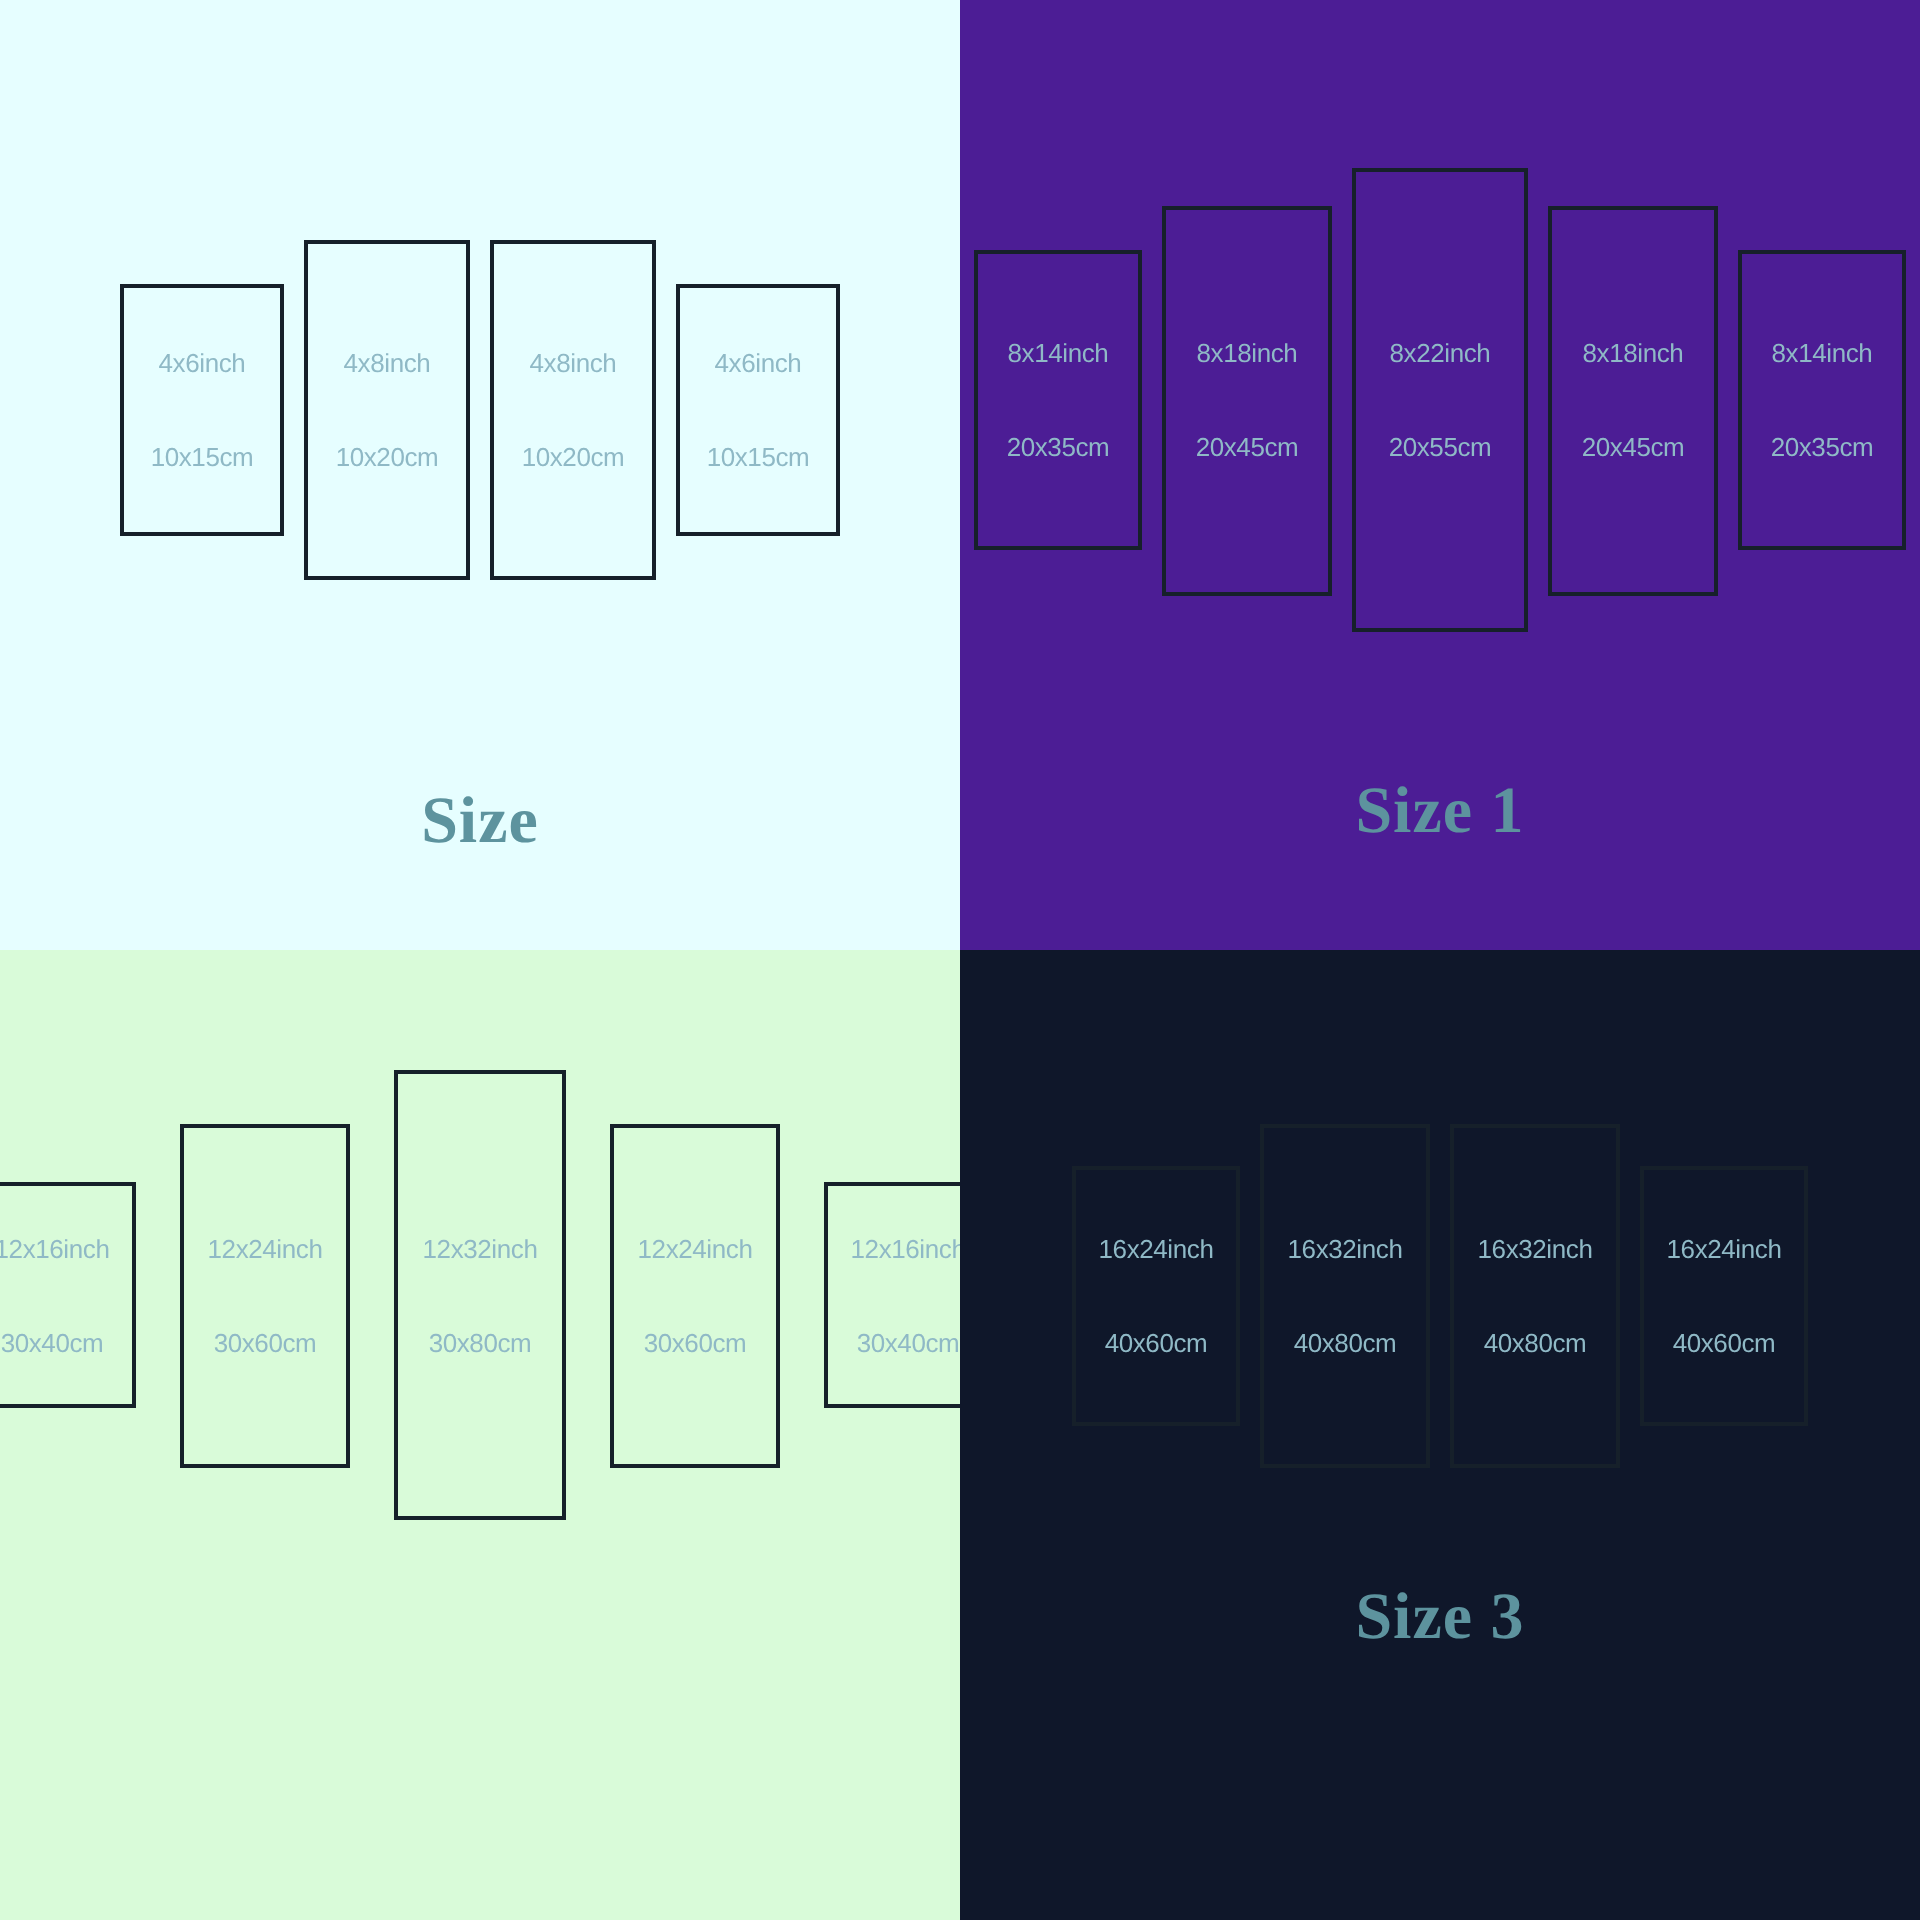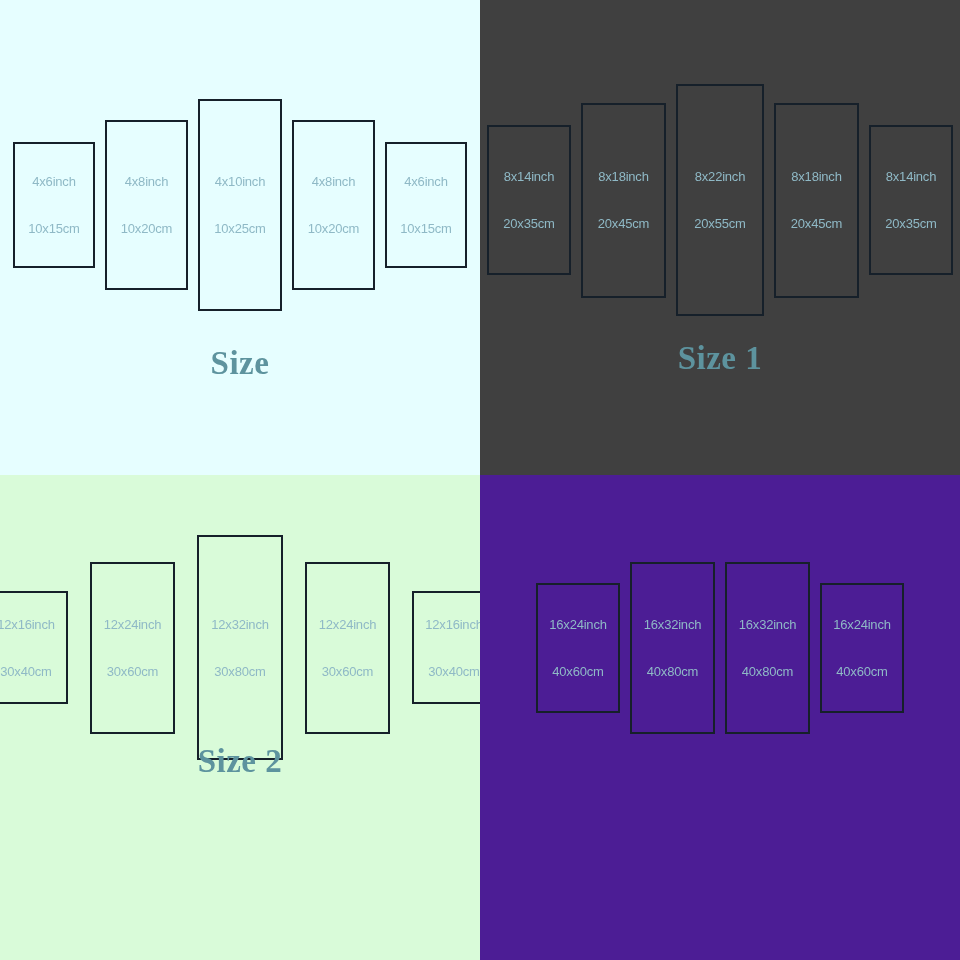--- a/index.html
+++ b/index.html
@@ -66,20 +66,21 @@
   .size-title {
     position: absolute;
     left: 0;
     right: 0;
     text-align: center;
     color: #5d939e;
     font-family: "Liberation Serif", serif;
     font-weight: bold;
     font-size: 33px;
     letter-spacing: 0.5px;
+    margin-top: 48px;
   }
 
   
   
   #q0 .panel-strip { top: 0; height: 410px; }
   #q0 .size-title  { top: 345px; }
   
   #q1 .panel-strip { top: 0; height: 400px; }
   #q1 .size-title  { top: 340px; }
   
@@ -95,34 +96,31 @@
 <div id="board">
 
   <div class="quadrant" id="q0" style="background: rgb(230, 254, 255);">
     <div class="panel-strip" style="gap: 10px;">
         <div class="panel" style="width: 82px; height: 126px; border-color: rgb(22, 32, 42);">
           <div class="panel-label" style="color: rgb(143, 185, 198);"><span>4x6inch</span><span class="ln2">10x15cm</span></div>
         </div>
         <div class="panel" style="width: 83px; height: 170px; border-color: rgb(22, 32, 42);">
           <div class="panel-label" style="color: rgb(143, 185, 198);"><span>4x8inch</span><span class="ln2">10x20cm</span></div>
         </div>
-        <div class="panel" style="width: 84px; height: 212px; border-color: rgb(22, 32, 42);">
-          <div class="panel-label" style="color: rgb(143, 185, 198);"><span>4x10inch</span><span class="ln2">10x25cm</span></div>
-        </div>
         <div class="panel" style="width: 83px; height: 170px; border-color: rgb(22, 32, 42);">
           <div class="panel-label" style="color: rgb(143, 185, 198);"><span>4x8inch</span><span class="ln2">10x20cm</span></div>
         </div>
         <div class="panel" style="width: 82px; height: 126px; border-color: rgb(22, 32, 42);">
           <div class="panel-label" style="color: rgb(143, 185, 198);"><span>4x6inch</span><span class="ln2">10x15cm</span></div>
         </div>
       </div>
     <div class="size-title" style="color: rgb(93, 147, 158);">Size</div>
   </div>
 
-  <div class="quadrant" id="q1" style="background: #404040;">
+  <div class="quadrant" id="q1" style="background: #4c1d95;">
     <div class="panel-strip" style="gap: 10px;">
         <div class="panel" style="width: 84px; height: 150px; border-color: rgb(22, 32, 42);">
           <div class="panel-label" style="color: rgb(143, 185, 198);"><span>8x14inch</span><span class="ln2">20x35cm</span></div>
         </div>
         <div class="panel" style="width: 85px; height: 195px; border-color: rgb(22, 32, 42);">
           <div class="panel-label" style="color: rgb(143, 185, 198);"><span>8x18inch</span><span class="ln2">20x45cm</span></div>
         </div>
         <div class="panel" style="width: 88px; height: 232px; border-color: rgb(22, 32, 42); justify-content: center;">
           <div class="panel-label" style="color: rgb(143, 185, 198);"><span>8x22inch</span><span class="ln2">20x55cm</span></div>
         </div>
@@ -147,33 +145,33 @@
         <div class="panel" style="width: 86px; height: 225px; border-color: rgb(22, 32, 42);">
           <div class="panel-label" style="color: rgb(143, 185, 198);"><span>12x32inch</span><span class="ln2">30x80cm</span></div>
         </div>
         <div class="panel" style="width: 85px; height: 172px; border-color: rgb(22, 32, 42);">
           <div class="panel-label" style="color: rgb(143, 185, 198);"><span>12x24inch</span><span class="ln2">30x60cm</span></div>
         </div>
         <div class="panel" style="width: 84px; height: 113px; border-color: rgb(22, 32, 42);">
           <div class="panel-label" style="color: rgb(143, 185, 198);"><span>12x16inch</span><span class="ln2">30x40cm</span></div>
         </div>
       </div>
-    <div class="size-title" style="color: rgb(93, 147, 158);">Size 2</div>
   </div>
 
-  <div class="quadrant" id="q3" style="background: #4c1d95;">
+  <div class="quadrant" id="q3" style="background: #0f172a;">
     <div class="panel-strip" style="gap: 10px;">
         <div class="panel" style="width: 84px; height: 130px; border-color: rgb(22, 32, 42);">
           <div class="panel-label" style="color: rgb(143, 185, 198);"><span>16x24inch</span><span class="ln2">40x60cm</span></div>
         </div>
         <div class="panel" style="width: 85px; height: 172px; border-color: rgb(22, 32, 42);">
           <div class="panel-label" style="color: rgb(143, 185, 198);"><span>16x32inch</span><span class="ln2">40x80cm</span></div>
         </div>
         <div class="panel" style="width: 85px; height: 172px; border-color: rgb(22, 32, 42);">
           <div class="panel-label" style="color: rgb(143, 185, 198);"><span>16x32inch</span><span class="ln2">40x80cm</span></div>
         </div>
         <div class="panel" style="width: 84px; height: 130px; border-color: rgb(22, 32, 42);">
           <div class="panel-label" style="color: rgb(143, 185, 198);"><span>16x24inch</span><span class="ln2">40x60cm</span></div>
         </div>
       </div>
+    <div class="size-title" style="color: rgb(93, 147, 158);">Size 3</div>
   </div>
 
 </div>
 
 </body></html>

